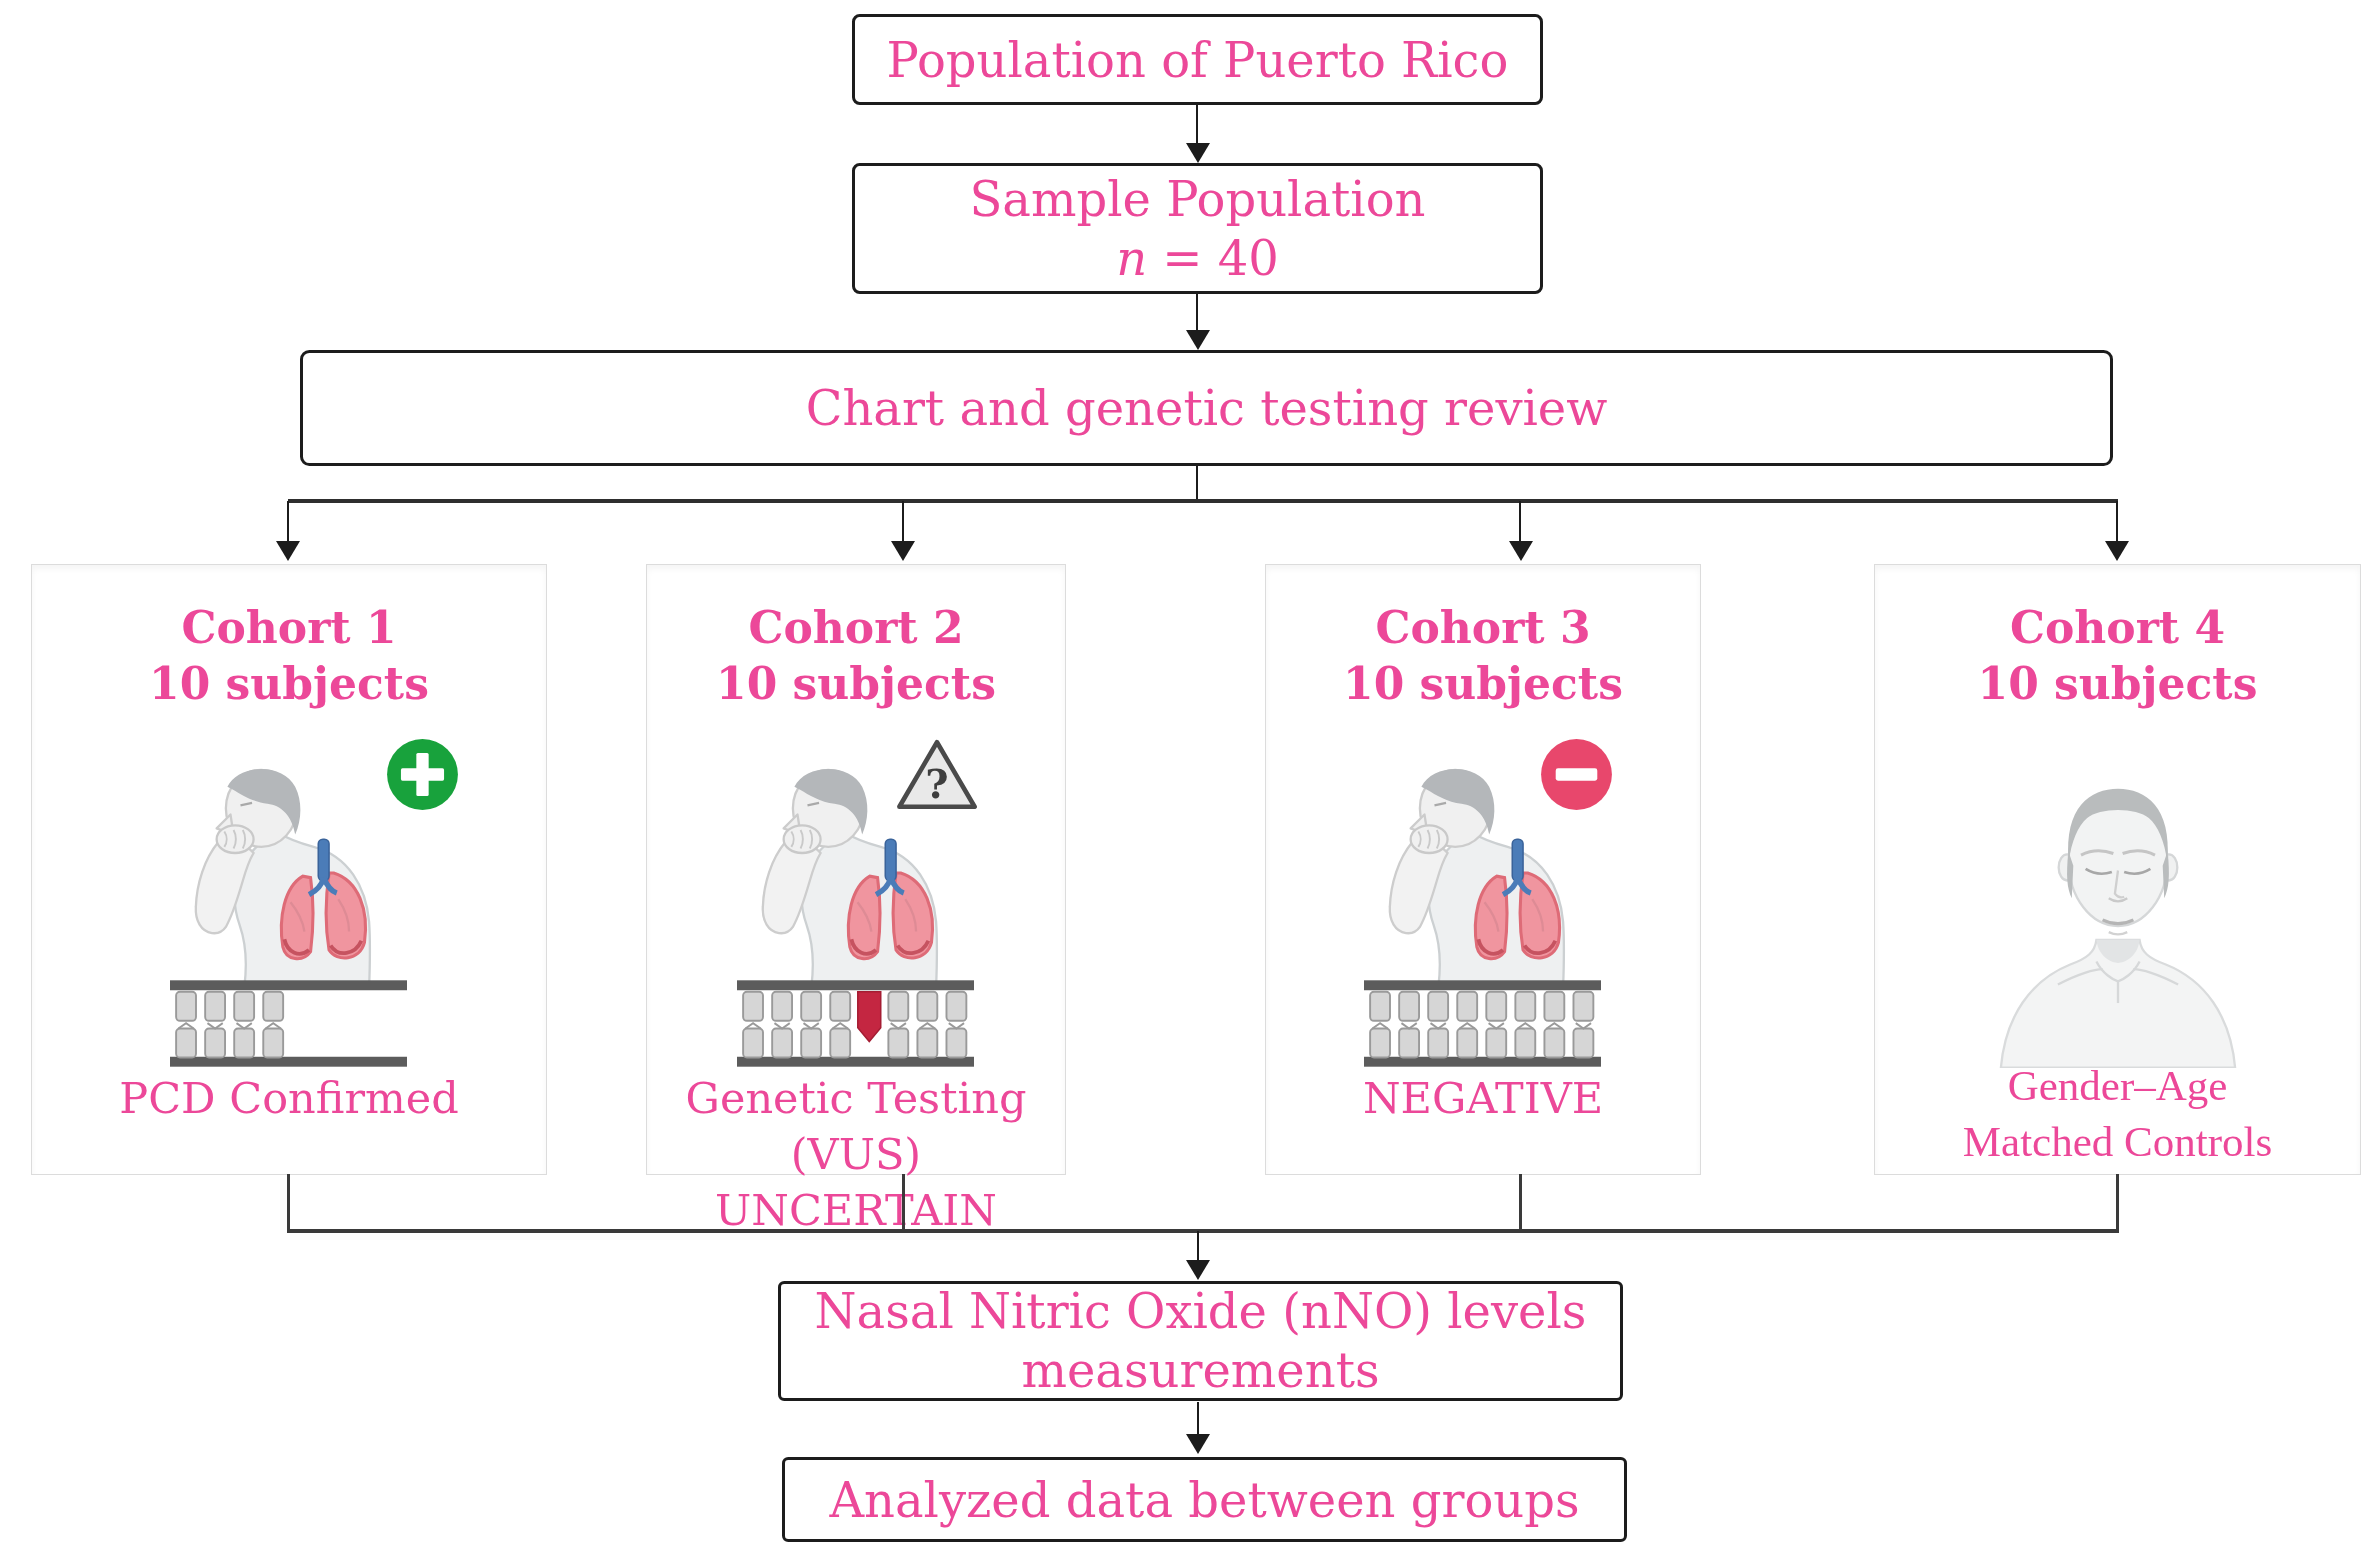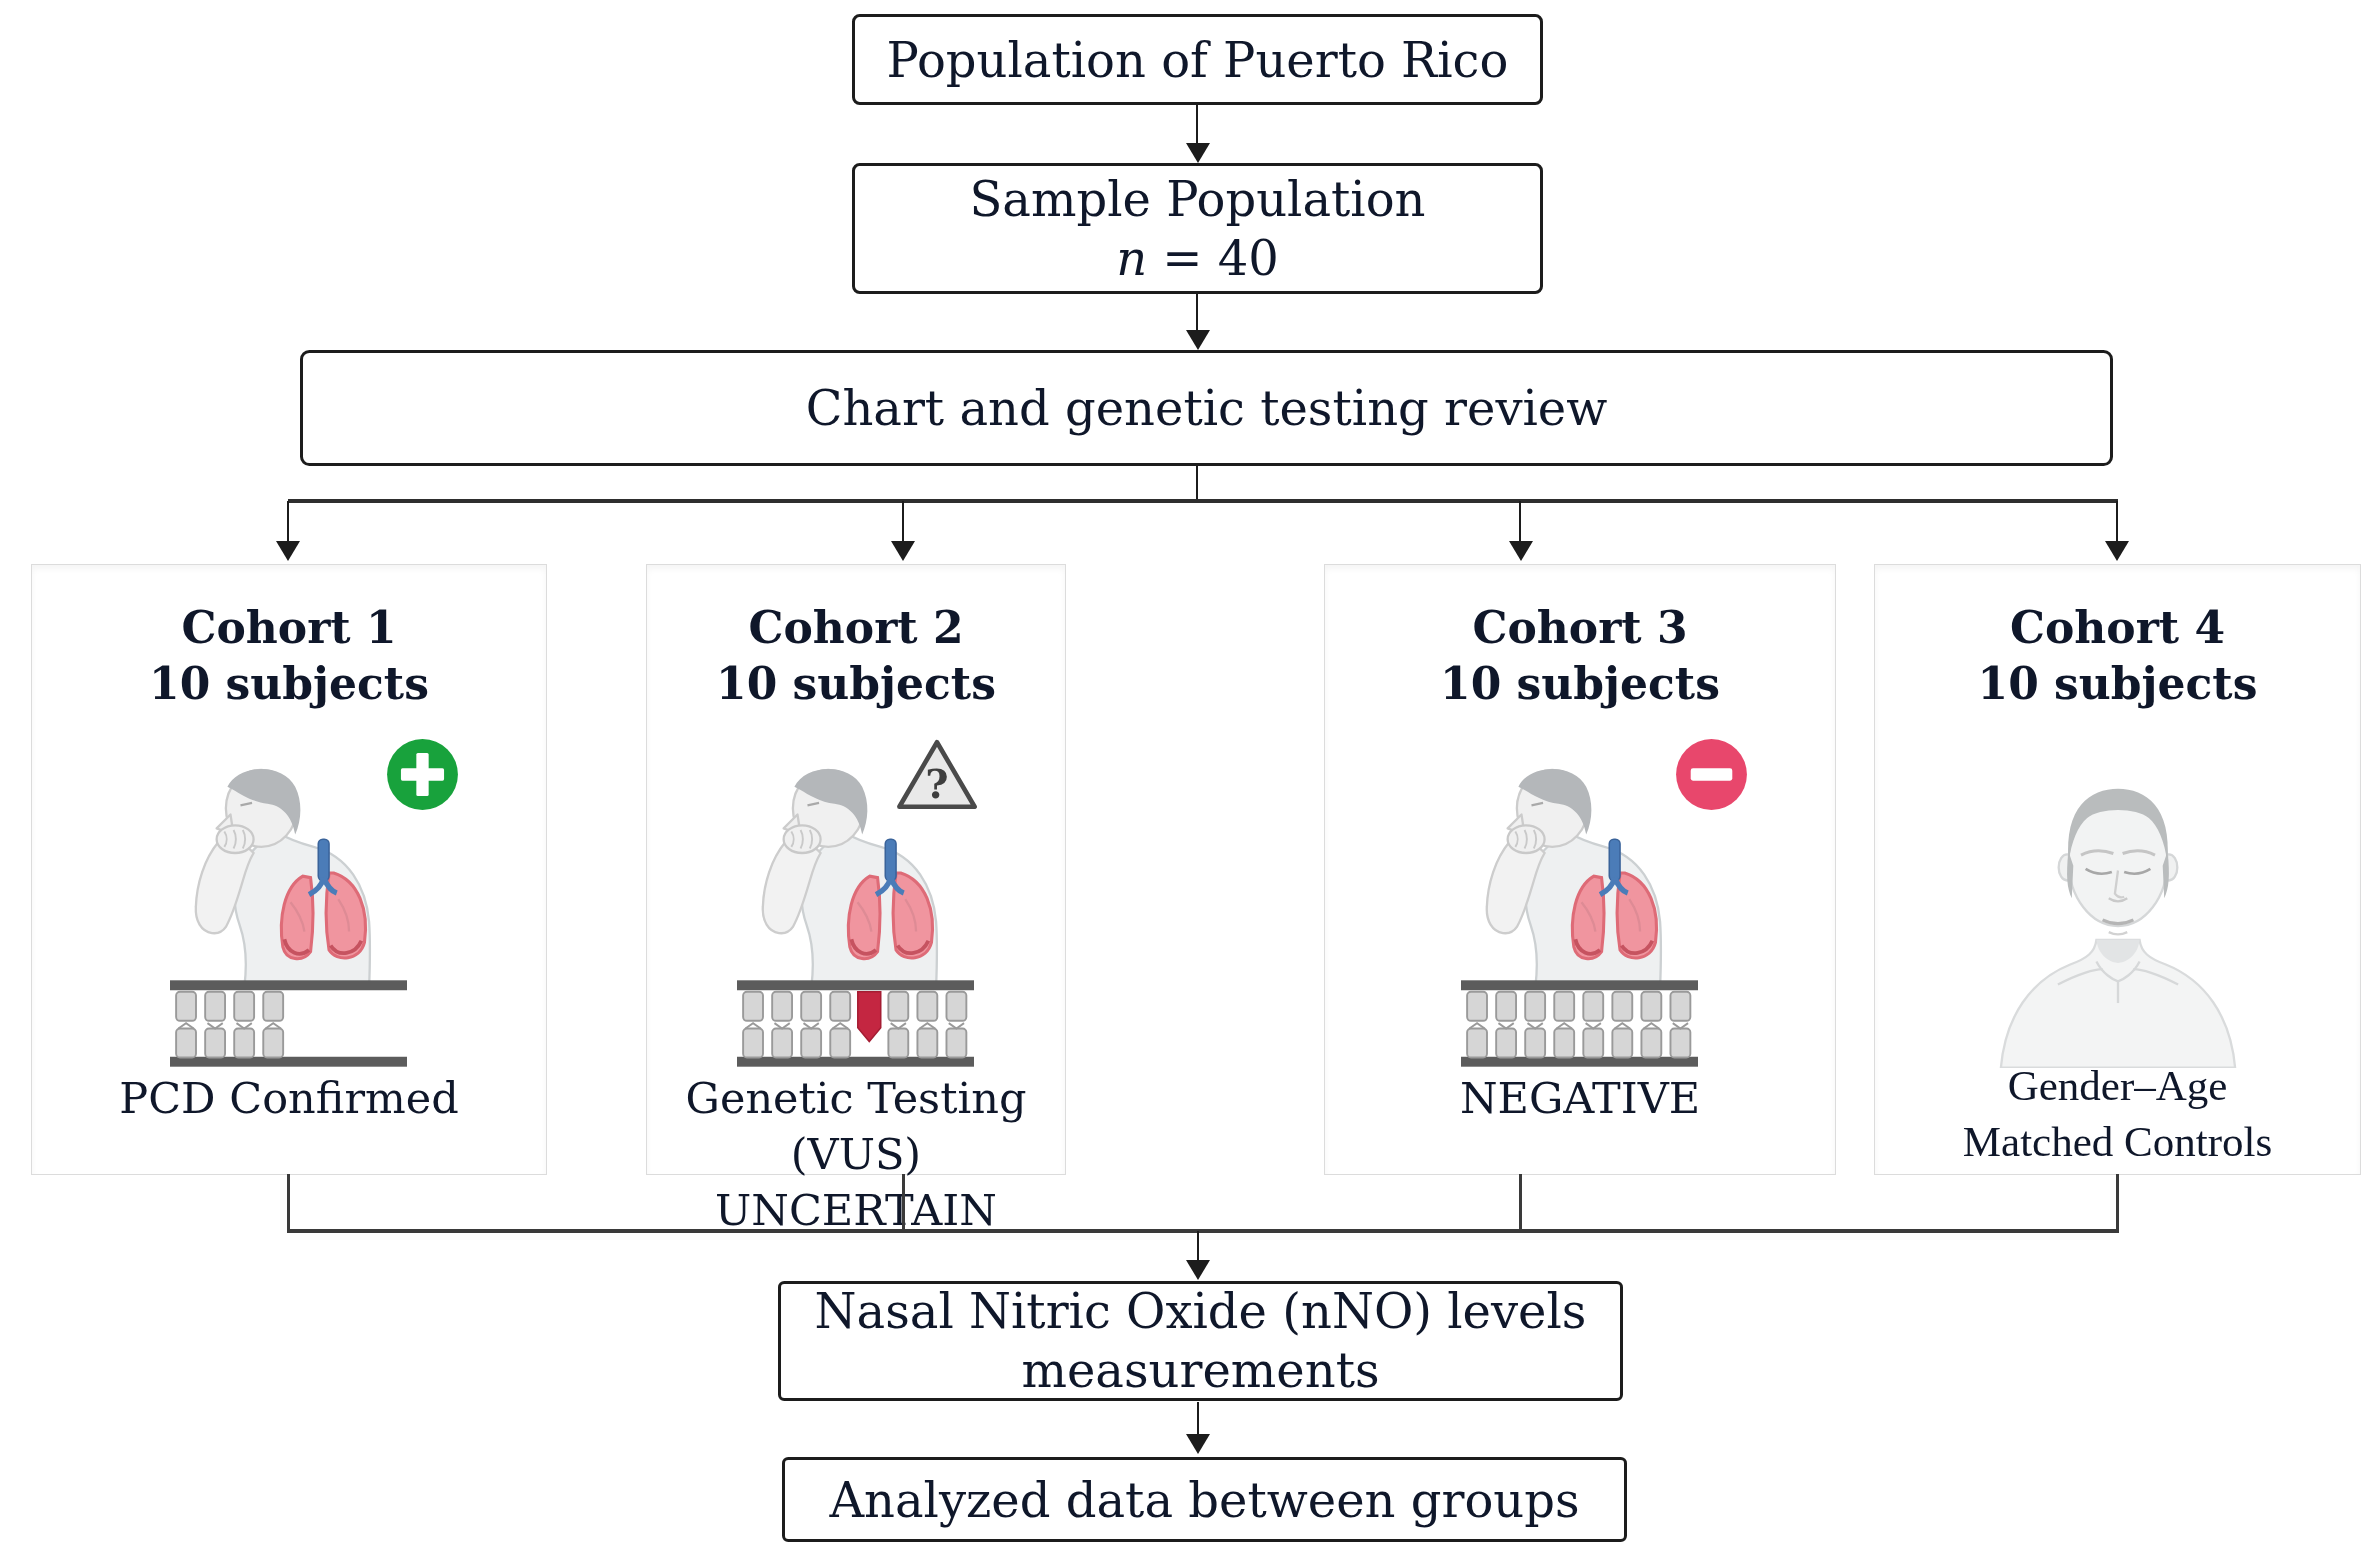--- a/index.html
+++ b/index.html
@@ -1,18 +1,18 @@
 <!DOCTYPE html>
 <html style="font-size:12.3px"><head>
 <meta charset="utf-8">
 <style>
   html,body{margin:0;padding:0;background:#ffffff;}
   #canvas{
     position:relative;width:2377px;height:1555px;background:#ffffff;overflow:hidden;
-    font-family:"DejaVu Serif","Liberation Serif",serif;color:#0f172a;
+    font-family:"DejaVu Serif","Liberation Serif",serif;color:#ec4899;
   }
   .box{
     position:absolute;background:#ffffff;border:3.1px solid #1c1c1c;border-radius:7.7px;
     display:flex;flex-direction:column;align-items:center;justify-content:center;
     text-align:center;font-size:48px;line-height:60px;box-sizing:border-box;
   }
   .cohort{
     position:absolute;top:564px;height:611px;background:#ffffff;border:1.5px solid #dcdcdc;
     box-sizing:border-box;box-shadow:inset 0 3.9px 6.2px rgba(0,0,0,0.045);
   }
@@ -186,21 +186,21 @@
         <use href="#cil-col-d" x="274" y="15"></use>
         <polygon points="158,15 188,15 188,62 173,80 158,62" fill="#c42641" stroke="#a51d33" stroke-width="2"></polygon>
       </svg>
     </div>
     <div class="result">
       <div>Genetic Testing (VUS)</div>
         <div>UNCERTAIN</div>
     </div>
   </div>
 
-  <div class="cohort" style="left:1324px;width:512px;text-decoration:underline;">
+  <div class="cohort" style="left:1265px;width:436px;text-decoration:underline;">
     <div class="title">
       <div>Cohort 3</div>
         <div>10 subjects</div>
     </div>
     <div class="personwrap">
       <svg width="224" height="231" viewBox="0 0 290 300">
           <use href="#cough-person"></use>
         </svg>
     </div>
     <div class="iconwrap">

